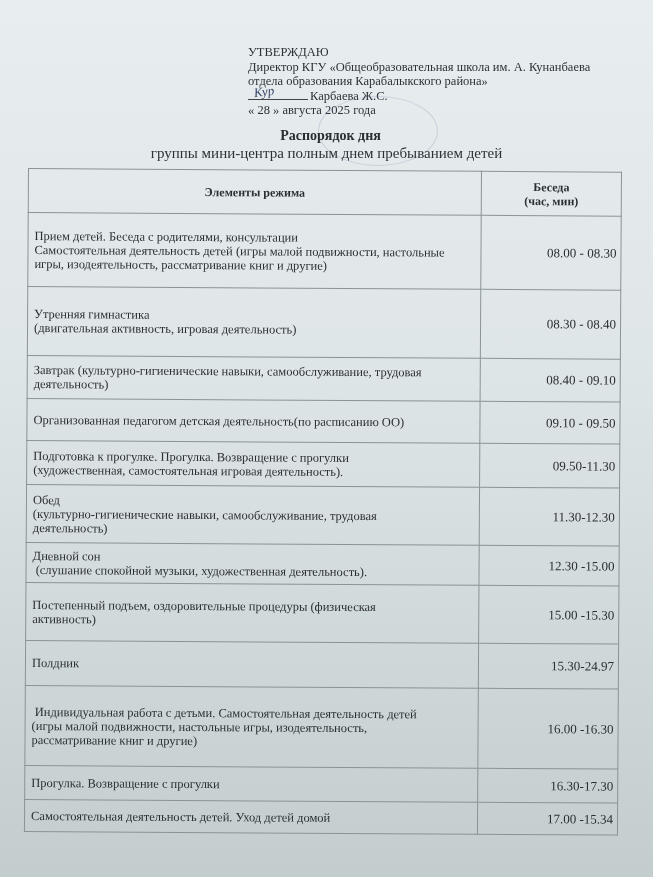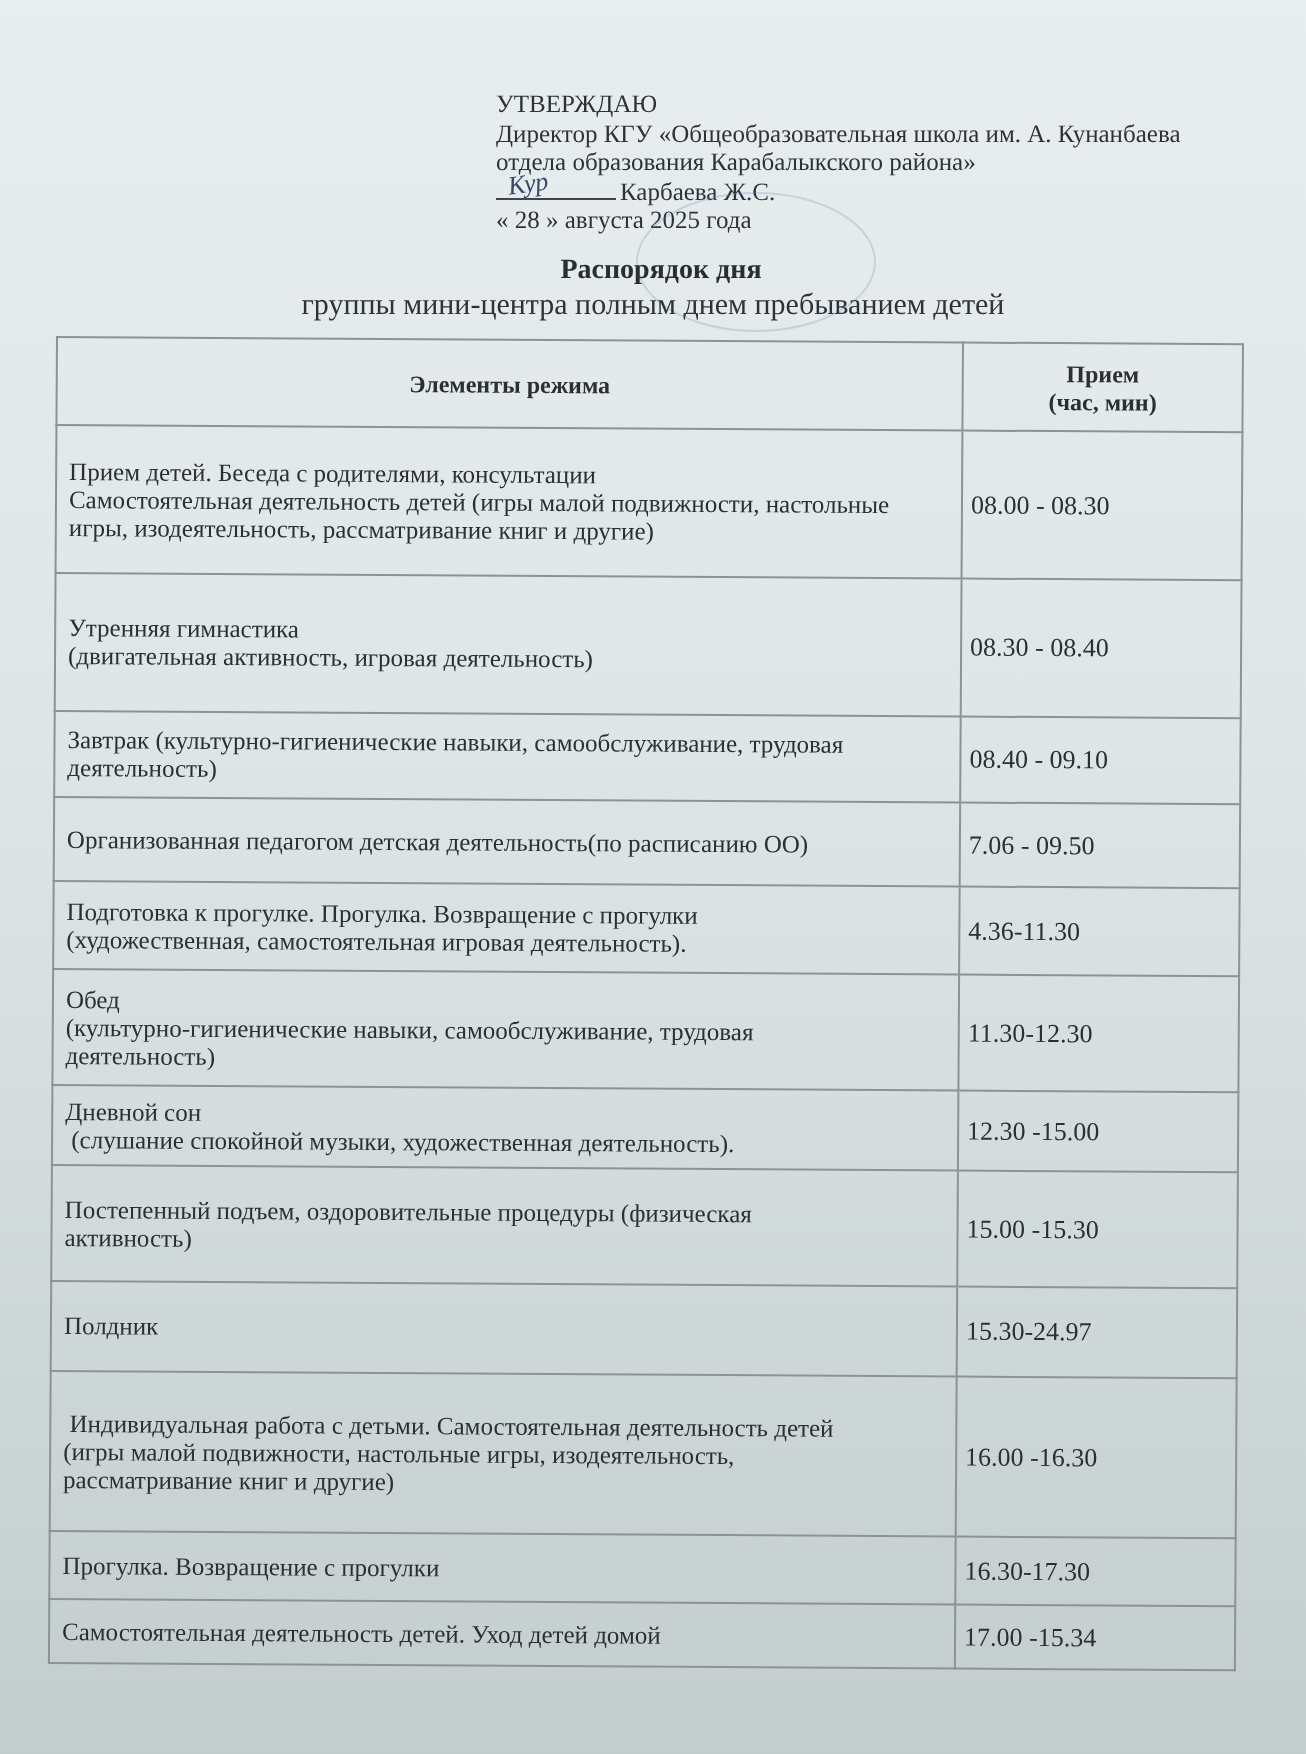--- a/index.html
+++ b/index.html
@@ -45,21 +45,21 @@
       border-collapse: collapse; font-size: 12.5px; line-height: 14px;
       transform: rotate(0.35deg); transform-origin: left top;
     }
     table.schedule th, table.schedule td {
       border: 1px solid #8b9396; vertical-align: middle;
     }
     table.schedule th {
       font-weight: bold; text-align: center; height: 44px; font-size: 12px;
     }
     table.schedule td.elem { padding: 2px 6px; text-align: left; }
-    table.schedule td.time { width: 140px; text-align: left; font-size: 13px; padding: 2px 4px; }
+    table.schedule td.time { width: 140px; text-align: right; font-size: 13px; padding: 2px 4px; }
     .cell-line { display: block; }
   </style>
 </head>
 <body>
 
 <div class="page">
 
   <div class="approval">
     <div>УТВЕРЖДАЮ</div>
     <div>Директор КГУ «Общеобразовательная школа им. А. Кунанбаева</div>
@@ -73,21 +73,21 @@
   <div class="stamp"></div>
 
   <div class="title">Распорядок дня</div>
   <div class="subtitle">группы мини-центра полным днем пребыванием детей</div>
 
   <table class="schedule">
     <thead>
       <tr>
         <th>Элементы режима</th>
         <th>
-          <span class="cell-line">Прием</span>
+          <span class="cell-line">Беседа</span>
           <span class="cell-line">(час, мин)</span>
         </th>
       </tr>
     </thead>
     <tbody id="schedule-body">
         <tr style="height: 74px;">
           <td class="elem">
             <span class="cell-line" style="white-space: pre;">Прием детей. Беседа с родителями, консультации</span>
             <span class="cell-line" style="white-space: pre;">Самостоятельная деятельность детей (игры малой подвижности, настольные</span>
             <span class="cell-line" style="white-space: pre;">игры, изодеятельность, рассматривание книг и другие)</span>
@@ -105,28 +105,28 @@
           <td class="elem">
             <span class="cell-line" style="white-space: pre;">Завтрак (культурно-гигиенические навыки, самообслуживание, трудовая</span>
             <span class="cell-line" style="white-space: pre;">деятельность)</span>
           </td>
           <td class="time">08.40 - 09.10</td>
         </tr>
         <tr style="height: 42px;">
           <td class="elem">
             <span class="cell-line" style="white-space: pre;">Организованная педагогом детская деятельность(по расписанию ОО)</span>
           </td>
-          <td class="time">7.06 - 09.50</td>
+          <td class="time">09.10 - 09.50</td>
         </tr>
         <tr style="height: 44px;">
           <td class="elem">
             <span class="cell-line" style="white-space: pre;">Подготовка к прогулке. Прогулка. Возвращение с прогулки</span>
             <span class="cell-line" style="white-space: pre;">(художественная, самостоятельная игровая деятельность).</span>
           </td>
-          <td class="time">4.36-11.30</td>
+          <td class="time">09.50-11.30</td>
         </tr>
         <tr style="height: 58px;">
           <td class="elem">
             <span class="cell-line" style="white-space: pre;">Обед</span>
             <span class="cell-line" style="white-space: pre;">(культурно-гигиенические навыки, самообслуживание, трудовая</span>
             <span class="cell-line" style="white-space: pre;">деятельность)</span>
           </td>
           <td class="time">11.30-12.30</td>
         </tr>
         <tr style="height: 40px;">

